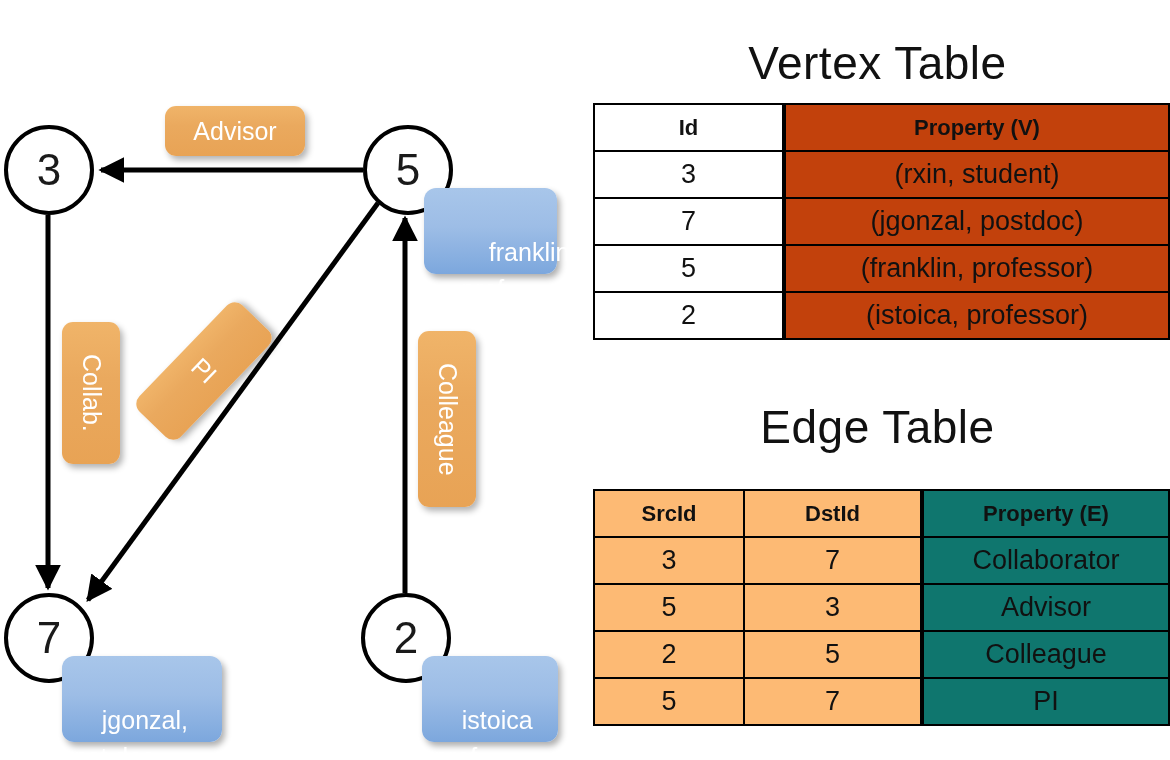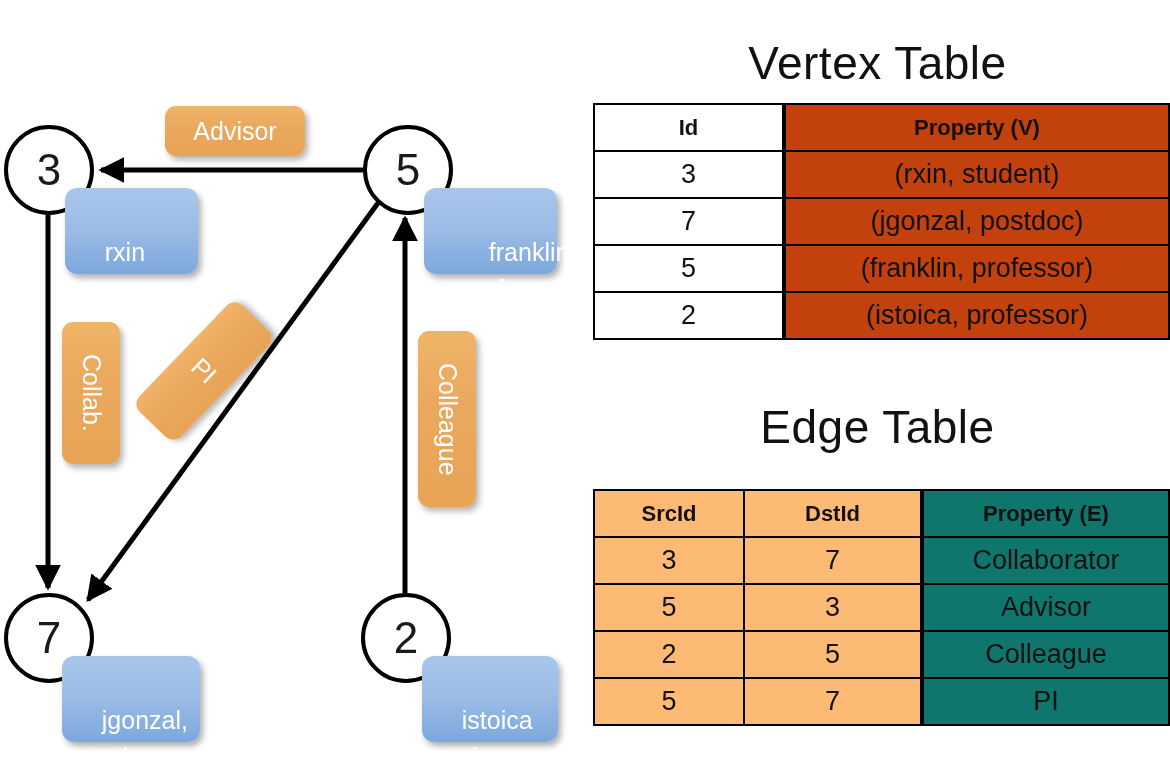--- a/index.html
+++ b/index.html
@@ -176,31 +176,27 @@
   </div>
 
   <div class="edge-label rot" style="left:130px; top:342px; width:148px; height:58px;">
     <span style="writing-mode:vertical-rl; text-orientation:mixed;">PI</span>
   </div>
 
   <div class="edge-label vertical-text" style="left:418px; top:331px; width:58px; height:176px;">
     <span>Colleague</span>
   </div>
 
-  <div class="prop-box" style="left:65px; top:188px; width:133px; height:86px;">
-    <span>rxin
-stu.</span>
-  </div>
 
   <div class="prop-box" style="left:424px; top:188px; width:133px; height:86px;padding-left:37px;">
     <span>franklin,
 prof.</span>
   </div>
 
-  <div class="prop-box" style="left:62px; top:656px; width:138px; height:86px;">
+  <div class="prop-box" style="left:62px; top:656px; width:160px; height:86px;">
     <span>jgonzal,
 pst.doc.</span>
   </div>
 
   <div class="prop-box" style="left:422px; top:656px; width:136px; height:86px;">
     <span>istoica
 prof.</span>
   </div>
 
   <div class="vtx" style="left:4px; top:125px;">

